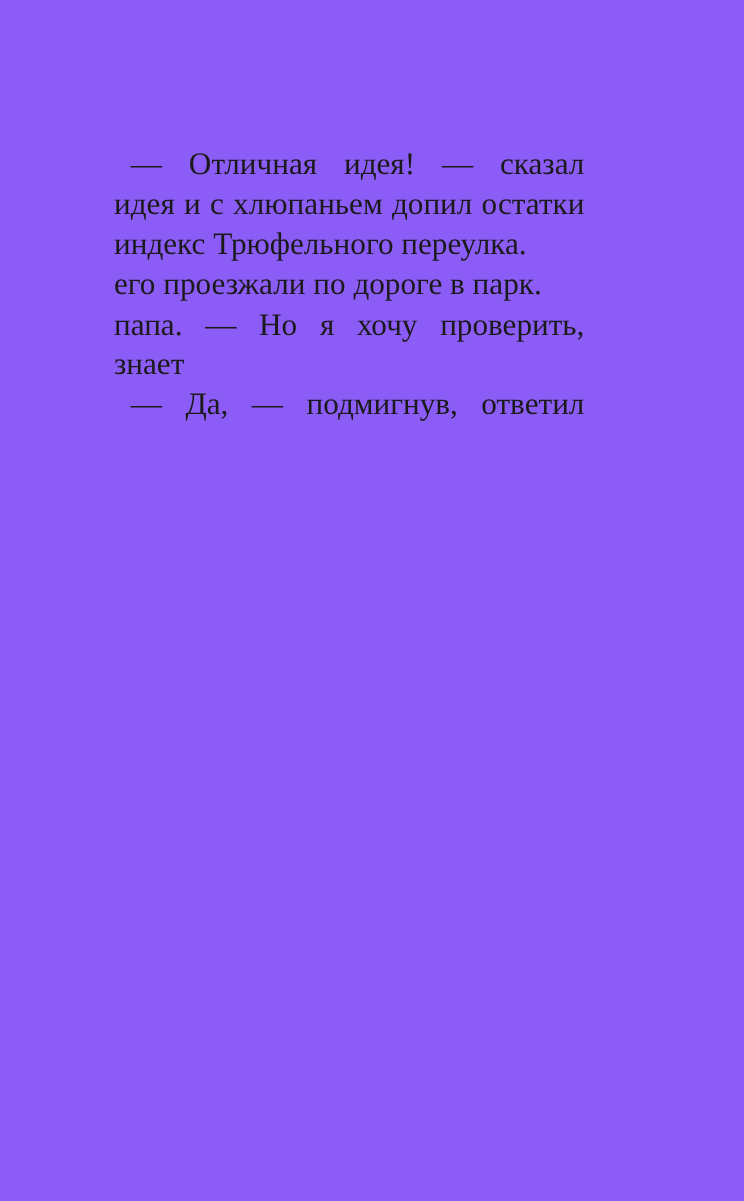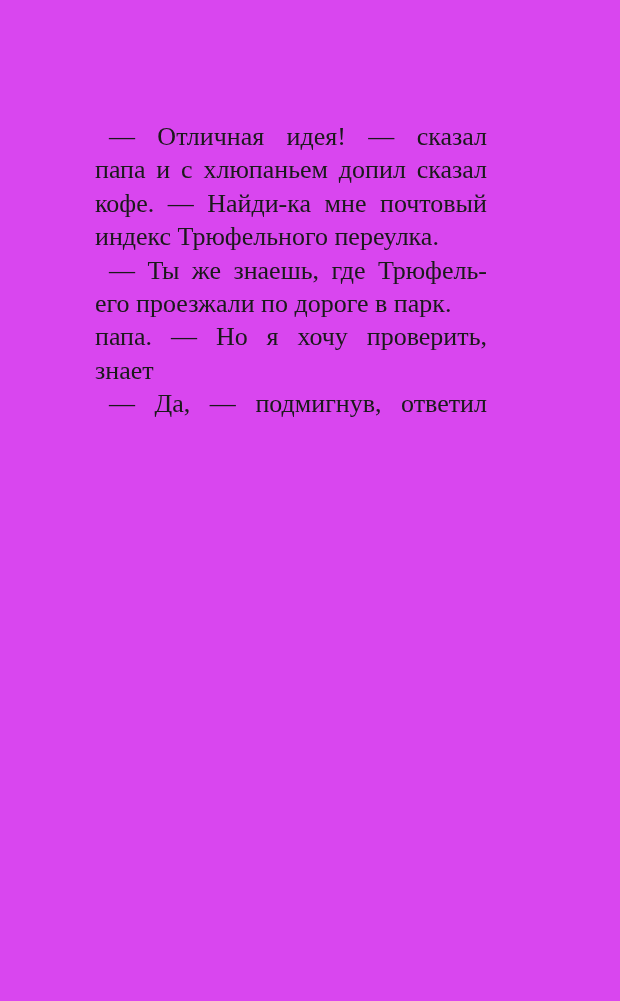--- a/index.html
+++ b/index.html
@@ -9,21 +9,21 @@
   body {
     width: 620px;
     height: 1001px;
     background: #ffffff;
     overflow: hidden;
   }
   .page {
     position: relative;
     width: 620px;
     height: 1001px;
-    background: #d946ef;
+    background: #8b5cf6;
     font-family: "Liberation Serif", "DejaVu Serif", serif;
   }
   .text-block {
     position: absolute;
     left: 95px;
     top: 120px;
     width: 392px;
     font-size: 26px;
     line-height: 33.4px;
     color: #1a1a1a;
@@ -40,21 +40,19 @@
   .text-line.last-line {
     text-align-last: left;
   }
 </style>
 </head>
 <body>
 
 <div class="page">
   <div class="text-block" id="text-block">
       <div class="text-line first-line">— Отличная идея! — сказал</div>
-      <div class="text-line">папа и с хлюпаньем допил сказал</div>
-      <div class="text-line">кофе. — Найди-ка мне почтовый</div>
+      <div class="text-line">идея и с хлюпаньем допил остатки</div>
       <div class="text-line last-line">индекс Трюфельного переулка.</div>
-      <div class="text-line first-line">— Ты же знаешь, где Трюфель-</div>
       <div class="text-line last-line">его проезжали по дороге в парк.</div>
       <div class="text-line">папа. — Но я хочу проверить, знает</div>
       <div class="text-line first-line">— Да, — подмигнув, ответил</div>
     </div>
 </div>
 
 </body></html>

